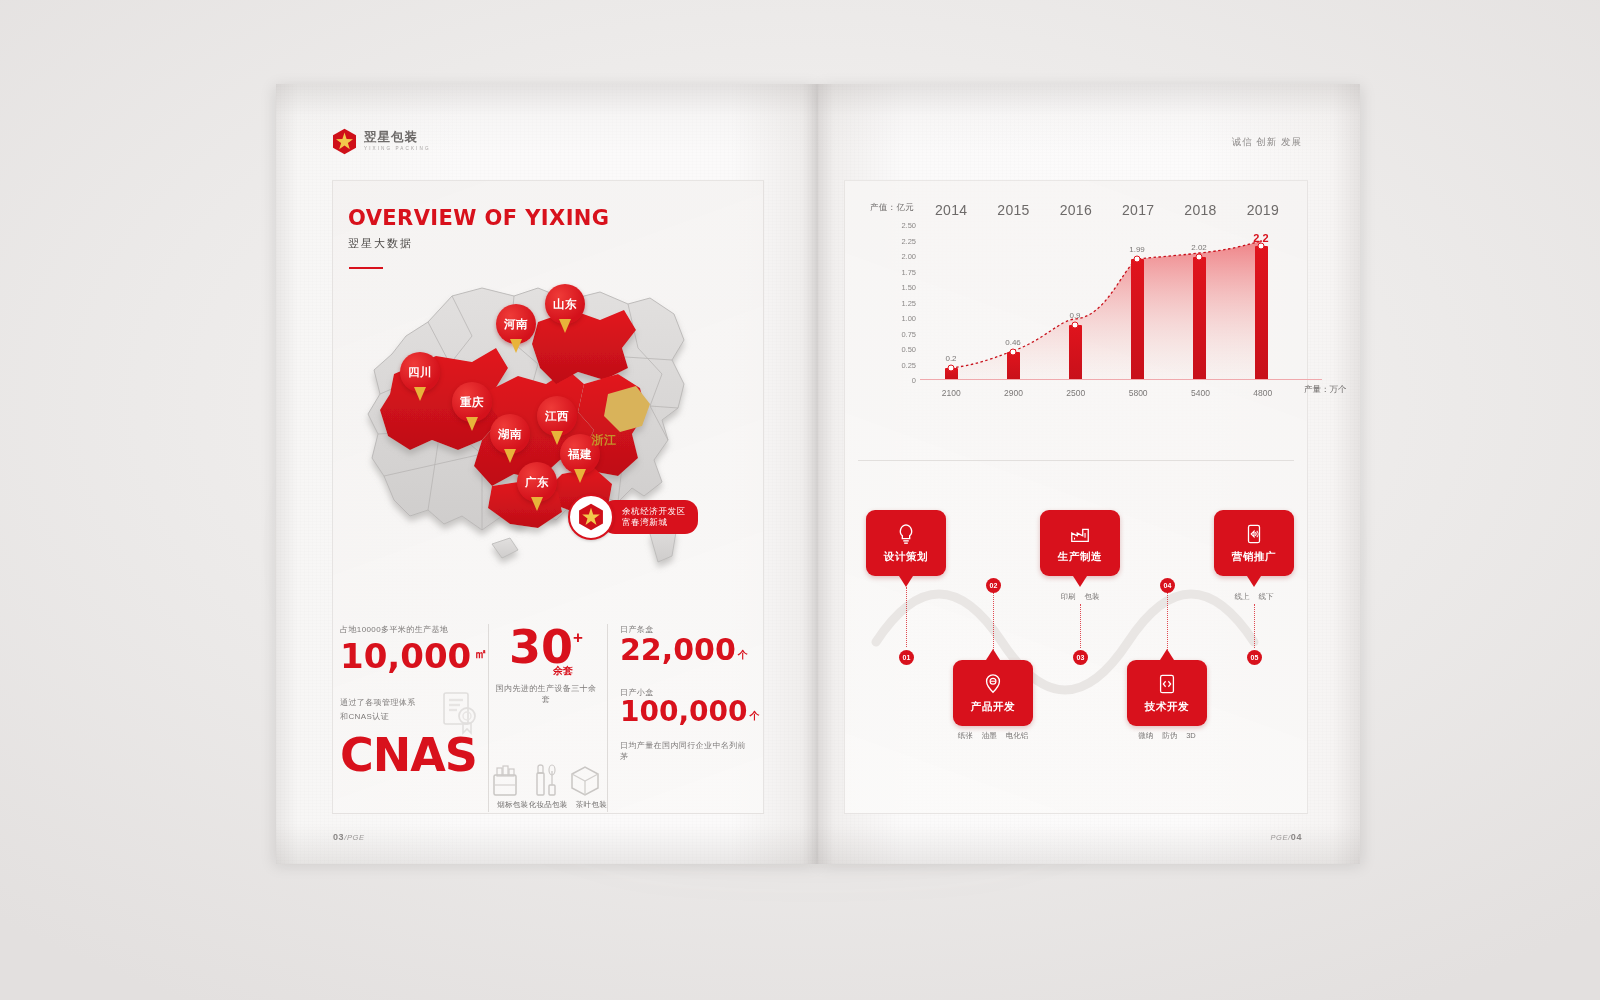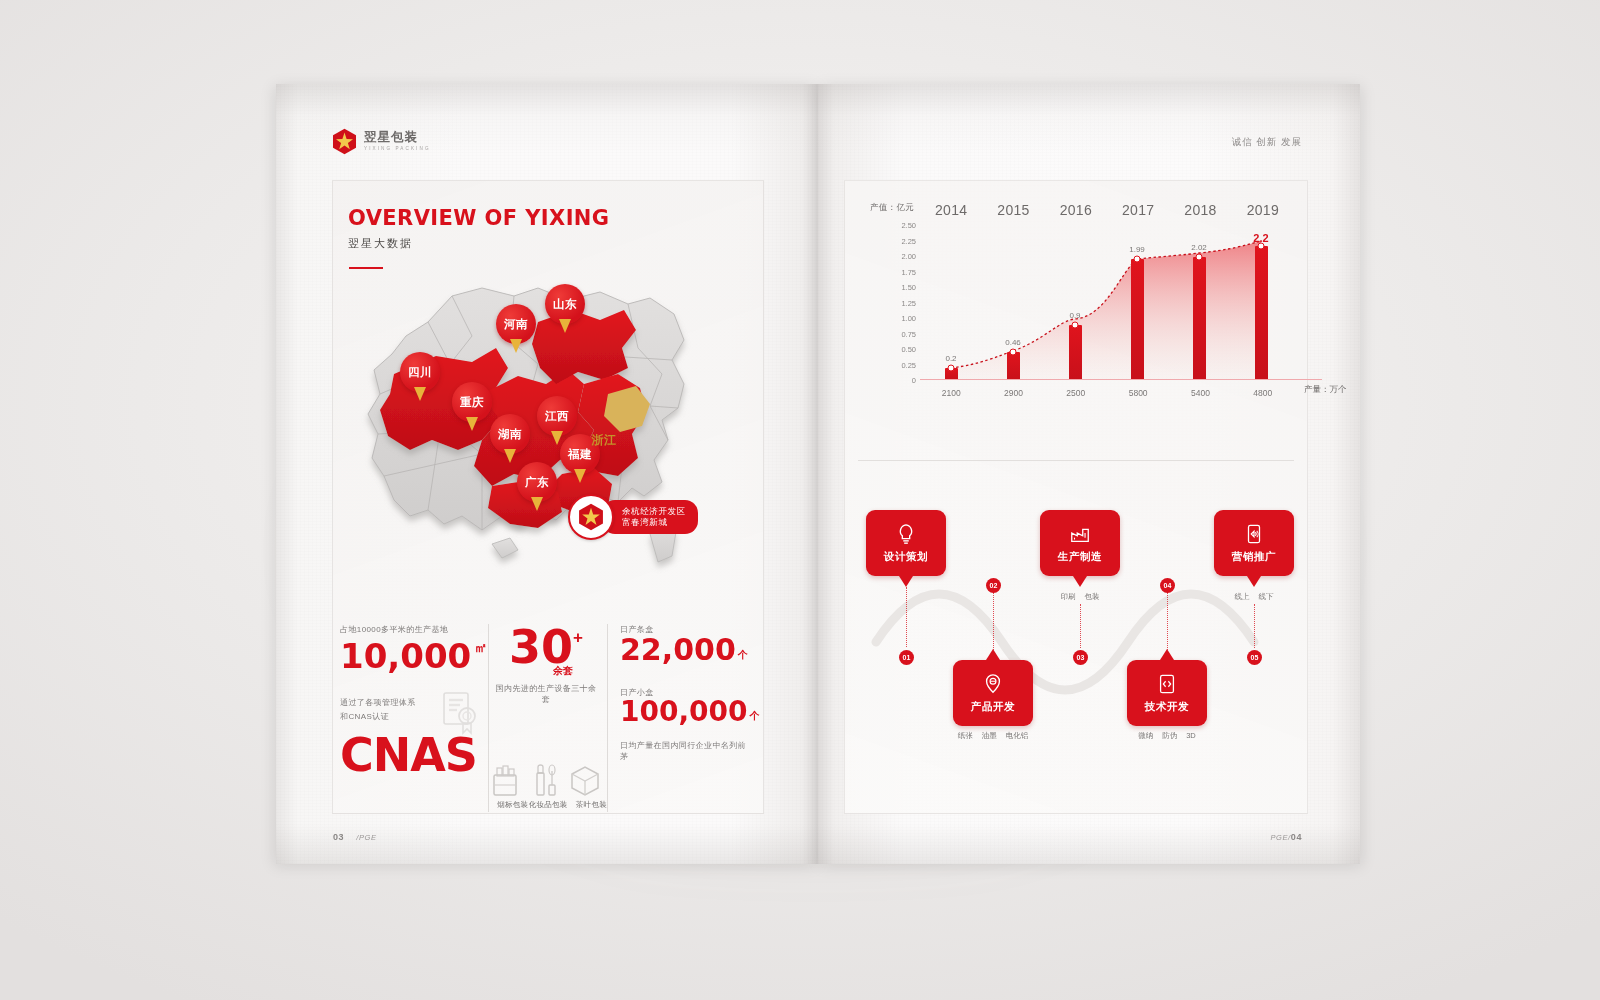--- a/index.html
+++ b/index.html
@@ -95,21 +95,21 @@
   .unit{color:#d8111c;font-weight:700;}
   .cnas{color:#d8111c;font-weight:800;font-size:46px;letter-spacing:-1px;line-height:1;
     font-family:"DejaVu Sans",sans-serif;}
   .prodrow{position:absolute;left:0;bottom:2px;width:100%;display:flex;justify-content:space-between;}
   .prod{width:44px;text-align:right;}
   .prod .lbl{font-size:7.5px;color:#6f6c6b;margin-top:3px;letter-spacing:.3px;}
 
   .pgleft{position:absolute;left:57px;bottom:22px;font-size:9px;color:#9a9796;letter-spacing:.6px;}
   .pgright{position:absolute;right:58px;bottom:22px;font-size:9px;color:#9a9796;letter-spacing:.6px;}
   .pgnum{font-weight:700;color:#8a8786;}
-  .pgsuf{font-style:italic;font-size:7.5px;padding-left:12px;}
+  .pgsuf{font-style:italic;font-size:7.5px;}
 
   
   .rpanel{position:absolute;left:26px;top:96px;width:462px;height:632px;
     background:linear-gradient(200deg,rgba(246,244,243,.92),rgba(251,250,249,.9));
     border:1px solid rgba(216,212,210,.5);}
   .chartwrap{position:absolute;left:40px;top:118px;width:436px;height:216px;}
   .axis-title{position:absolute;left:12px;top:0;font-size:8.5px;color:#6d6a69;letter-spacing:.3px;}
   .yearrow{position:absolute;left:62px;top:0;width:374px;display:flex;}
   .yr{flex:1;text-align:center;font-size:14px;color:#6d6a69;letter-spacing:.3px;}
   .plot{position:absolute;left:62px;top:26px;width:374px;height:152px;}
@@ -272,21 +272,21 @@
             <div>余杭经济开发区</div>
             <div>富春湾新城</div>
           </div>
         </div>
       </div>
 
       <div class="stats">
 
         <div class="col c1">
           <div class="cap">占地10000多平米的生产基地</div>
-          <div style="display:flex;align-items:flex-start;gap:3px;margin-top:4px;">
+          <div style="display:flex;align-items:center;gap:3px;margin-top:4px;">
             <div class="big" style="font-size:34px;">10,000</div>
             <div class="unit" style="font-size:13px;margin-bottom:4px;">㎡</div>
           </div>
           <div style="position:relative;margin-top:24px;">
             <div class="cap">通过了各项管理体系</div>
             <div class="cap" style="margin-top:3px;">和CNAS认证</div>
             <div style="position:absolute;right:0;top:-6px;opacity:.5;">
               <svg width="40" height="44" viewBox="0 0 40 44">
                 <rect x="4" y="2" width="24" height="31" rx="2" fill="none" stroke="#c9c6c4" stroke-width="1.6"></rect>
                 <line x1="9" y1="9" x2="23" y2="9" stroke="#d6d3d1" stroke-width="2.4"></line>

